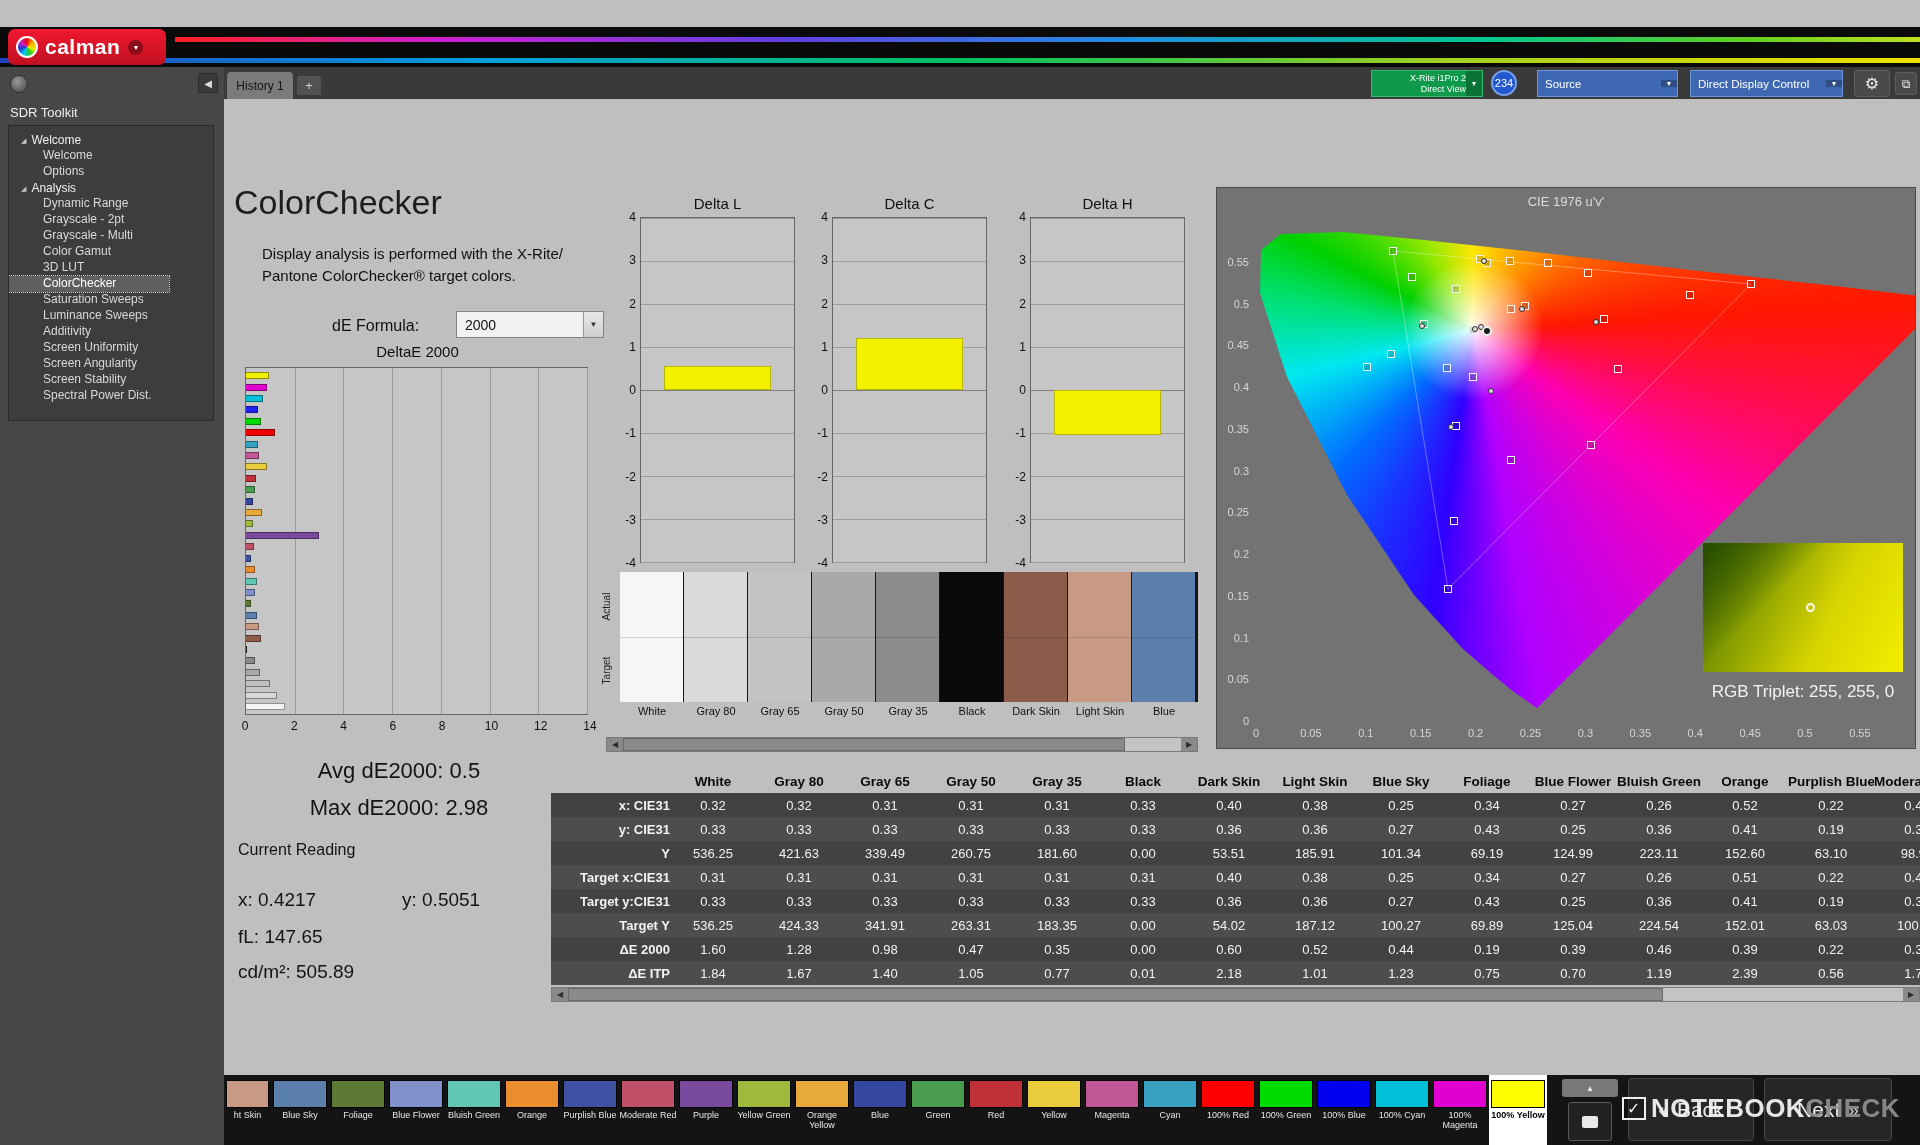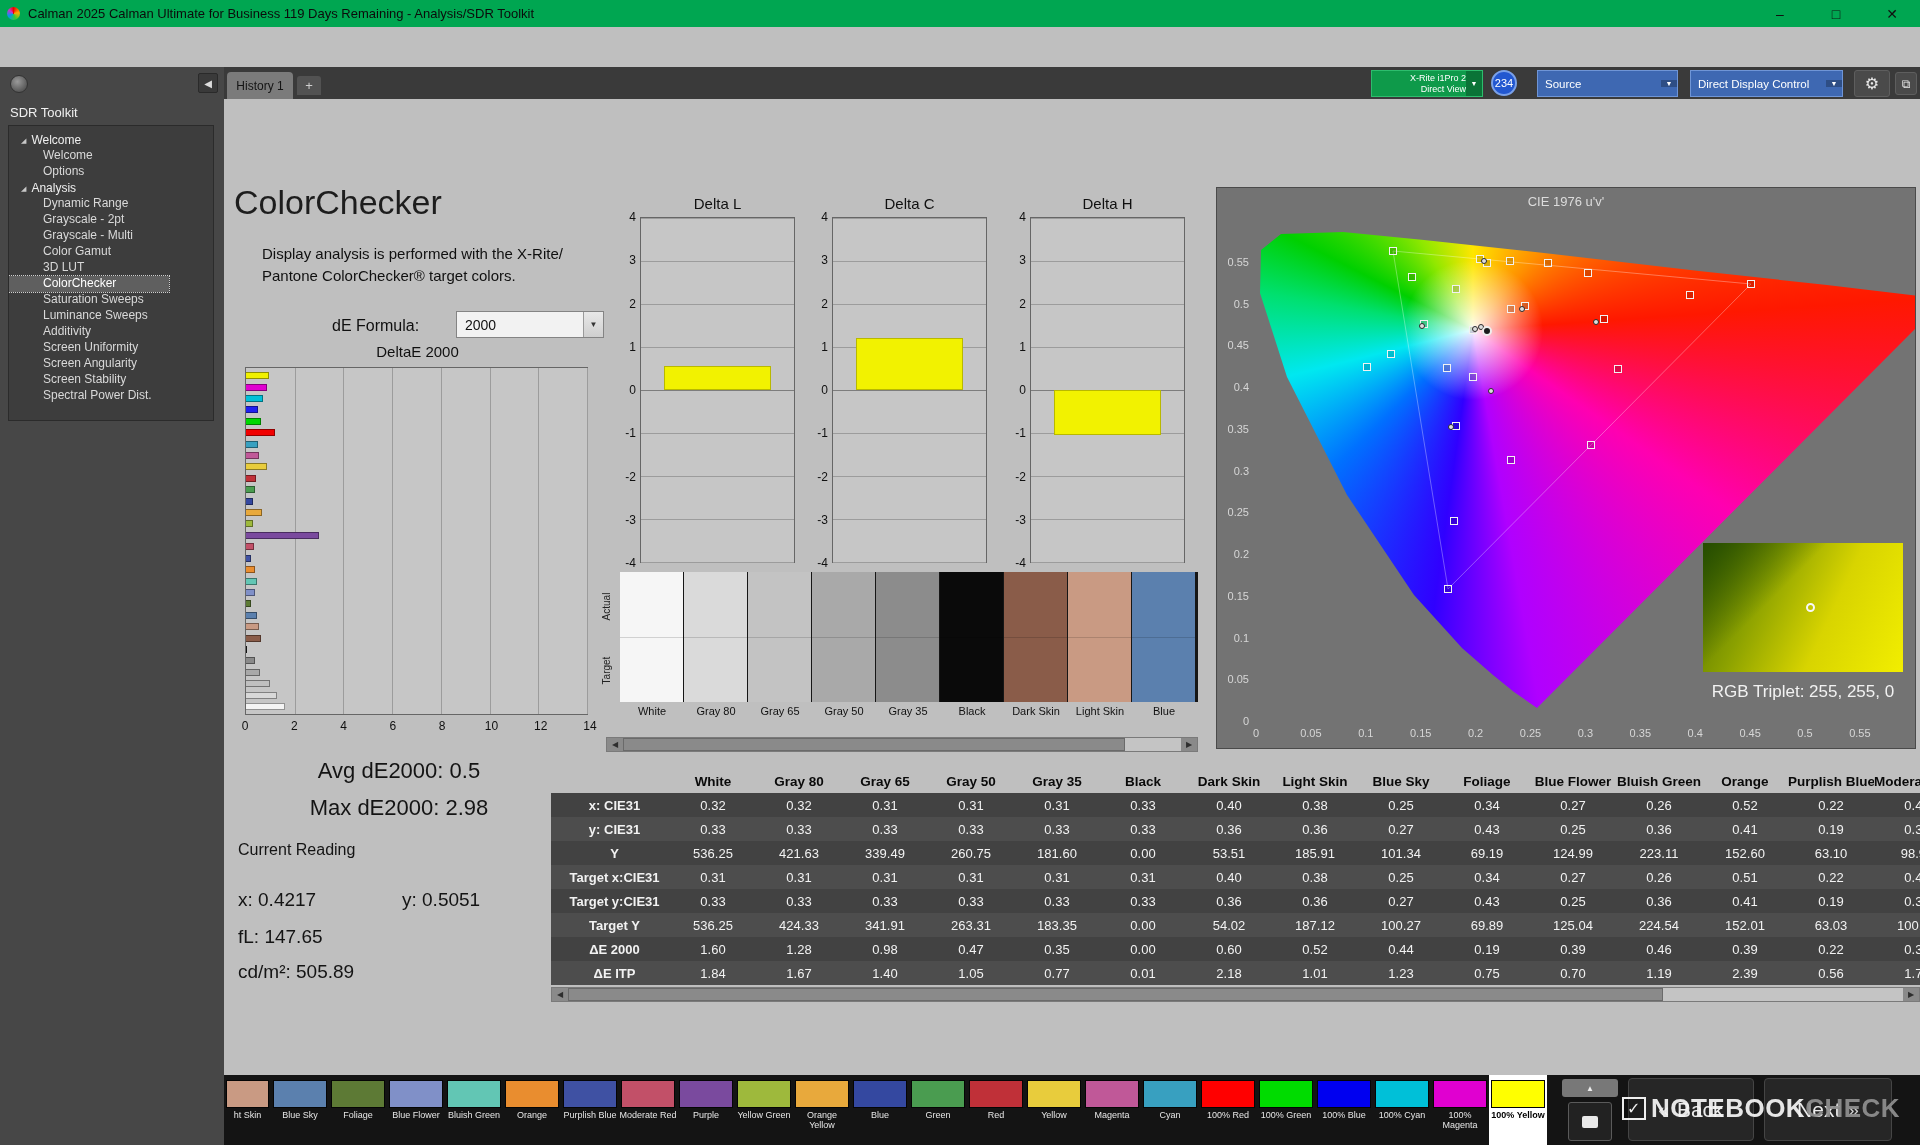--- a/index.html
+++ b/index.html
@@ -133,21 +133,21 @@
 
   
   .rtable{position:absolute;left:327px;top:670px;}
   .t-head{display:flex;height:24px;align-items:center;}
   .th{width:86px;text-align:center;font-weight:bold;font-size:13.5px;color:#0a0a0a;white-space:nowrap;overflow:hidden;}
   .th.corner{width:119px;}
   .trow{display:flex;height:24px;align-items:center;}
   .trow.even{background:#424242;}
   .trow.odd{background:#4d4d4d;}
   .td{width:86px;text-align:center;font-size:13px;color:#f2f2f2;white-space:nowrap;}
-  .td.rowlabel{width:119px;text-align:center;font-weight:bold;padding-left:8px;}
+  .td.rowlabel{width:119px;text-align:right;font-weight:bold;padding-left:8px;}
 
   
   .bottombar{position:absolute;left:224px;top:1075px;width:1696px;height:70px;background:#141414;overflow:hidden;}
   .bswatches{position:absolute;left:0;top:0;height:70px;display:flex;}
   .bcell{width:58px;padding-top:5px;text-align:center;}
   .bcell:first-child{width:47px;}
   .bsw{height:28px;margin:0 2px;border:1px solid #050505;}
   .blabel{font-size:9px;line-height:10px;color:#e6e6e6;padding-top:2px;white-space:normal;}
   .bcell.active{background:#fff;}
   .bcell.active .blabel{color:#000;font-weight:bold;}
@@ -163,30 +163,30 @@
     font-weight:bold;font-size:26px;letter-spacing:.5px;opacity:.93;}
   .wm-logo{border:2px solid #fff;color:#fff;font-size:16px;padding:0 3px;margin-right:5px;background:rgba(0,0,0,.25);}
   .wm-1{color:#f5f5f5;}
   .wm-2{color:#8f8f8f;}
 </style>
 </head>
 <body>
 
 <div class="stage" data-interactable="false">
 
-  <div class="titlebar" data-interactable="false">
-    <div class="tb-icon" data-interactable="false"></div>
-    <span data-interactable="false">Calman 2025 Calman Ultimate for Business 119 Days Remaining  - Analysis/SDR Toolkit</span>
-    <div class="win-btns" data-interactable="false">
-      <div class="win-btn" data-interactable="true">–</div>
-      <div class="win-btn" data-interactable="true">□</div>
-      <div class="win-btn" data-interactable="true">✕</div>
+
+  <div class="logobar" data-interactable="false">
+    <div class="rainbow1" data-interactable="false"></div>
+    <div class="rainbow2" data-interactable="false"></div>
+    <div class="logo" data-interactable="true">
+      <div class="logo-swirl" data-interactable="false"></div>
+      <div class="logo-text" data-interactable="false">calman</div>
+      <div class="logo-dd" data-interactable="true">▼</div>
     </div>
   </div>
-
 
   <div class="sidebar" data-interactable="false">
     <div class="sb-round" data-interactable="true"></div>
     <div class="sb-collapse" data-interactable="true">◀</div>
     <div class="sb-title" data-interactable="false">SDR Toolkit</div>
     <div class="tree" data-interactable="false">
         <div class="tree-section" data-interactable="true"><span class="expander" data-interactable="false">◢</span><span data-interactable="false">Welcome</span></div>
         <div class="tree-item" data-interactable="true">Welcome</div>
         <div class="tree-item" data-interactable="true">Options</div>
         <div class="tree-section" data-interactable="true"><span class="expander" data-interactable="false">◢</span><span data-interactable="false">Analysis</span></div>

